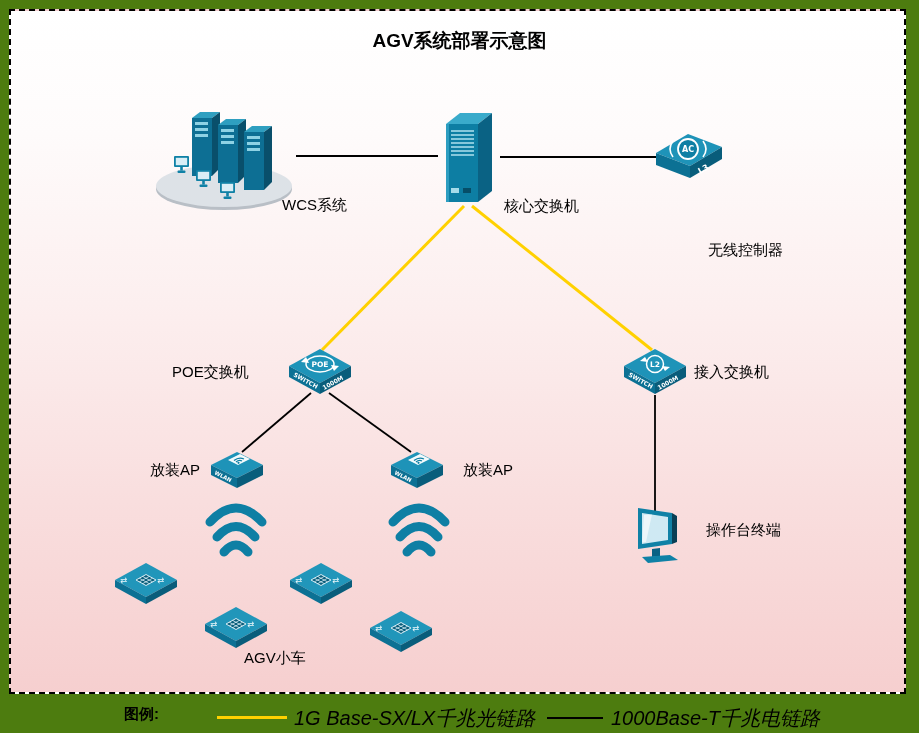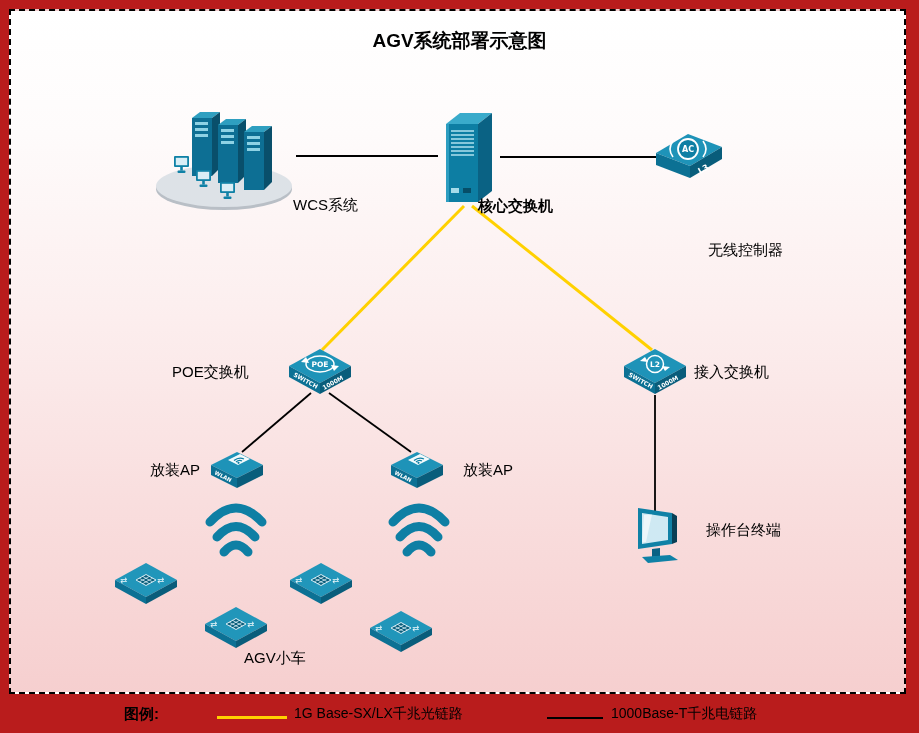--- a/index.html
+++ b/index.html
@@ -1,28 +1,28 @@
 <!DOCTYPE html>
 <html style="--link-yellow: #FFD100; --link-black: #000000; --icon-teal: #0E7FA4; --bg-pink: #F6CFCF;"><head>
 <meta charset="utf-8">
 <style>
   html,body{margin:0;padding:0;background:#ffffff;font-family:"Liberation Sans",sans-serif;}
-  .canvas{position:relative;width:919px;height:733px;background:#b91c1c;overflow:hidden;}
+  .canvas{position:relative;width:919px;height:733px;background:#4d7c0f;overflow:hidden;}
   .diagram{position:absolute;left:9px;top:9px;width:897px;height:685px;box-sizing:border-box;
     border:2px dashed #000;
     background:linear-gradient(180deg,#ffffff 0%,#fefbfb 18%,#fceeee 45%,#f9dede 72%,var(--bg-pink,#f6cfcf) 100%);}
   .title{position:absolute;left:0;right:0;top:28px;text-align:center;font-size:19px;font-weight:700;color:#000;}
   .links{position:absolute;left:0;top:0;width:919px;height:733px;pointer-events:none;}
   .link-copper{stroke:var(--link-black,#000);stroke-width:1.8;}
   .link-fiber{stroke:var(--link-yellow,#ffd100);stroke-width:3;}
   .node{position:absolute;}
   .label{position:absolute;font-size:15px;color:#000;white-space:nowrap;}
   svg text{font-family:"DejaVu Sans","Liberation Sans",sans-serif;}
   .legend-title{position:absolute;left:124px;top:705px;font-size:15px;font-weight:700;color:#000;}
-  .legend-label{position:absolute;top:705px;font-size:14px;color:#000;white-space:nowrap;}
+  .legend-label{position:absolute;top:705px;font-size:20px;color:#000;white-space:nowrap;font-style:italic;}
   .swatch{position:absolute;}
   .swatch-fiber{left:217px;top:716px;width:70px;height:3px;background:var(--link-yellow,#ffd100);}
   .swatch-copper{left:547px;top:717px;width:56px;height:2px;background:var(--link-black,#000);}
 </style>
 </head>
 <body>
 
 <div class="canvas">
 
   <div class="diagram"></div>
@@ -60,42 +60,42 @@
       <ellipse cx="74" cy="91" rx="68" ry="21" fill="#b9bfc6"></ellipse>
       <ellipse cx="74" cy="88" rx="68" ry="21" fill="#dde2e7"></ellipse>
       <use href="#tower" x="42" y="14"></use>
       <use href="#tower" x="68" y="21"></use>
       <use href="#tower" x="94" y="28"></use>
       <use href="#pc" x="24" y="58"></use>
       <use href="#pc" x="46" y="72"></use>
       <use href="#pc" x="70" y="84"></use>
     </svg>
   </div>
-  <div class="label" style="left:293px;top:196px;">WCS系统</div>
+  <div class="label" style="left:282px;top:196px;">WCS系统</div>
 
   <div class="node" style="left:434px;top:108px;">
     <svg viewBox="0 0 66 102" width="66" height="102">
       <polygon points="12,16 26,5 58,5 44,16" fill="#3aabcb"></polygon>
       <polygon points="44,16 58,5 58,83 44,94" fill="#0a6284"></polygon>
       <rect x="12" y="16" width="32" height="78" fill="#0d7ea3"></rect>
       <rect x="12" y="16" width="3" height="78" fill="#2d9dc0"></rect>
       <g stroke="#a6dbe9" stroke-width="1.6">
         <line x1="17" y1="23" x2="40" y2="23"></line>
         <line x1="17" y1="27" x2="40" y2="27"></line>
         <line x1="17" y1="31" x2="40" y2="31"></line>
         <line x1="17" y1="35" x2="40" y2="35"></line>
         <line x1="17" y1="39" x2="40" y2="39"></line>
         <line x1="17" y1="43" x2="40" y2="43"></line>
         <line x1="17" y1="47" x2="40" y2="47"></line>
       </g>
       <rect x="17" y="80" width="8" height="5" fill="#a6dbe9"></rect>
       <rect x="29" y="80" width="8" height="5" fill="#064e68"></rect>
     </svg>
   </div>
-  <div class="label" style="left:478px;top:197px;font-weight:bold;">核心交换机</div>
+  <div class="label" style="left:504px;top:197px;">核心交换机</div>
 
   <div class="node" style="left:652px;top:128px;">
     <svg viewBox="0 0 74 60" width="74" height="60">
       <polygon points="4,25 36,6 70,19 38,38" fill="#1e93b8"></polygon>
       <polygon points="4,25 38,38 38,50 4,37" fill="#0c7194"></polygon>
       <polygon points="38,38 70,19 70,31 38,50" fill="#095d7b"></polygon>
       <circle cx="36" cy="21" r="10" fill="#0e7fa4" stroke="#fff" stroke-width="1.8"></circle>
       <path d="M21,13 Q15,21 21,29" stroke="#fff" stroke-width="1.6" fill="none"></path>
       <path d="M51,13 Q57,21 51,29" stroke="#fff" stroke-width="1.6" fill="none"></path>
       <text x="36" y="24" text-anchor="middle" font-size="8" font-weight="bold" fill="#fff">AC</text>

